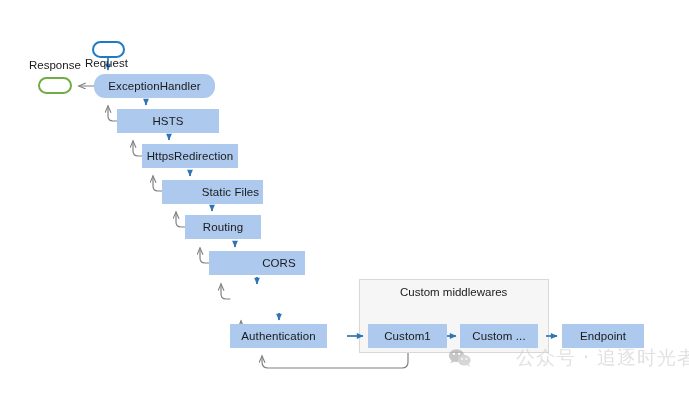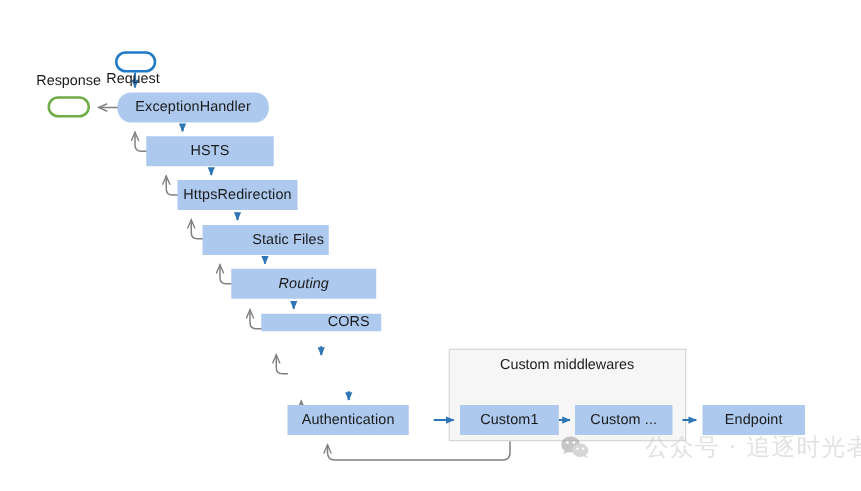--- a/index.html
+++ b/index.html
@@ -149,23 +149,23 @@
   <div class="edge-label" style="left:29px; top:59px;">Response</div>
 
   <div class="node" style="left:94px; top:74px; width:121px; height:24px;border-radius:11px;">ExceptionHandler</div>
 
   <div class="node" style="left:142px; top:144px; width:96px; height:24px;">HttpsRedirection</div>
 
   <div class="node" style="left:117px; top:109px; width:102px; height:24px;">HSTS</div>
 
   <div class="node" style="left:162px; top:180px; width:101px; height:24px;padding-left:36px;">Static Files</div>
 
-  <div class="node" style="left:185px; top:215px; width:116px; height:24px;font-style:italic;">Routing</div>
+  <div class="node" style="left:185px; top:215px; width:76px; height:24px;">Routing</div>
 
-  <div class="node" style="left:209px; top:251px; width:96px; height:14px;padding-left:44px;">CORS</div>
+  <div class="node" style="left:209px; top:251px; width:96px; height:24px;padding-left:44px;">CORS</div>
 
   <div class="node" style="left:230px; top:288px; width:97px; height:24px;margin-top:36px;">Authentication</div>
 
 
   <div class="node" style="left:368px; top:324px; width:79px; height:24px;">Custom1</div>
 
   <div class="node" style="left:460px; top:324px; width:78px; height:24px;">Custom ...</div>
 
   <div class="node" style="left:562px; top:324px; width:82px; height:24px;">Endpoint</div>
 

